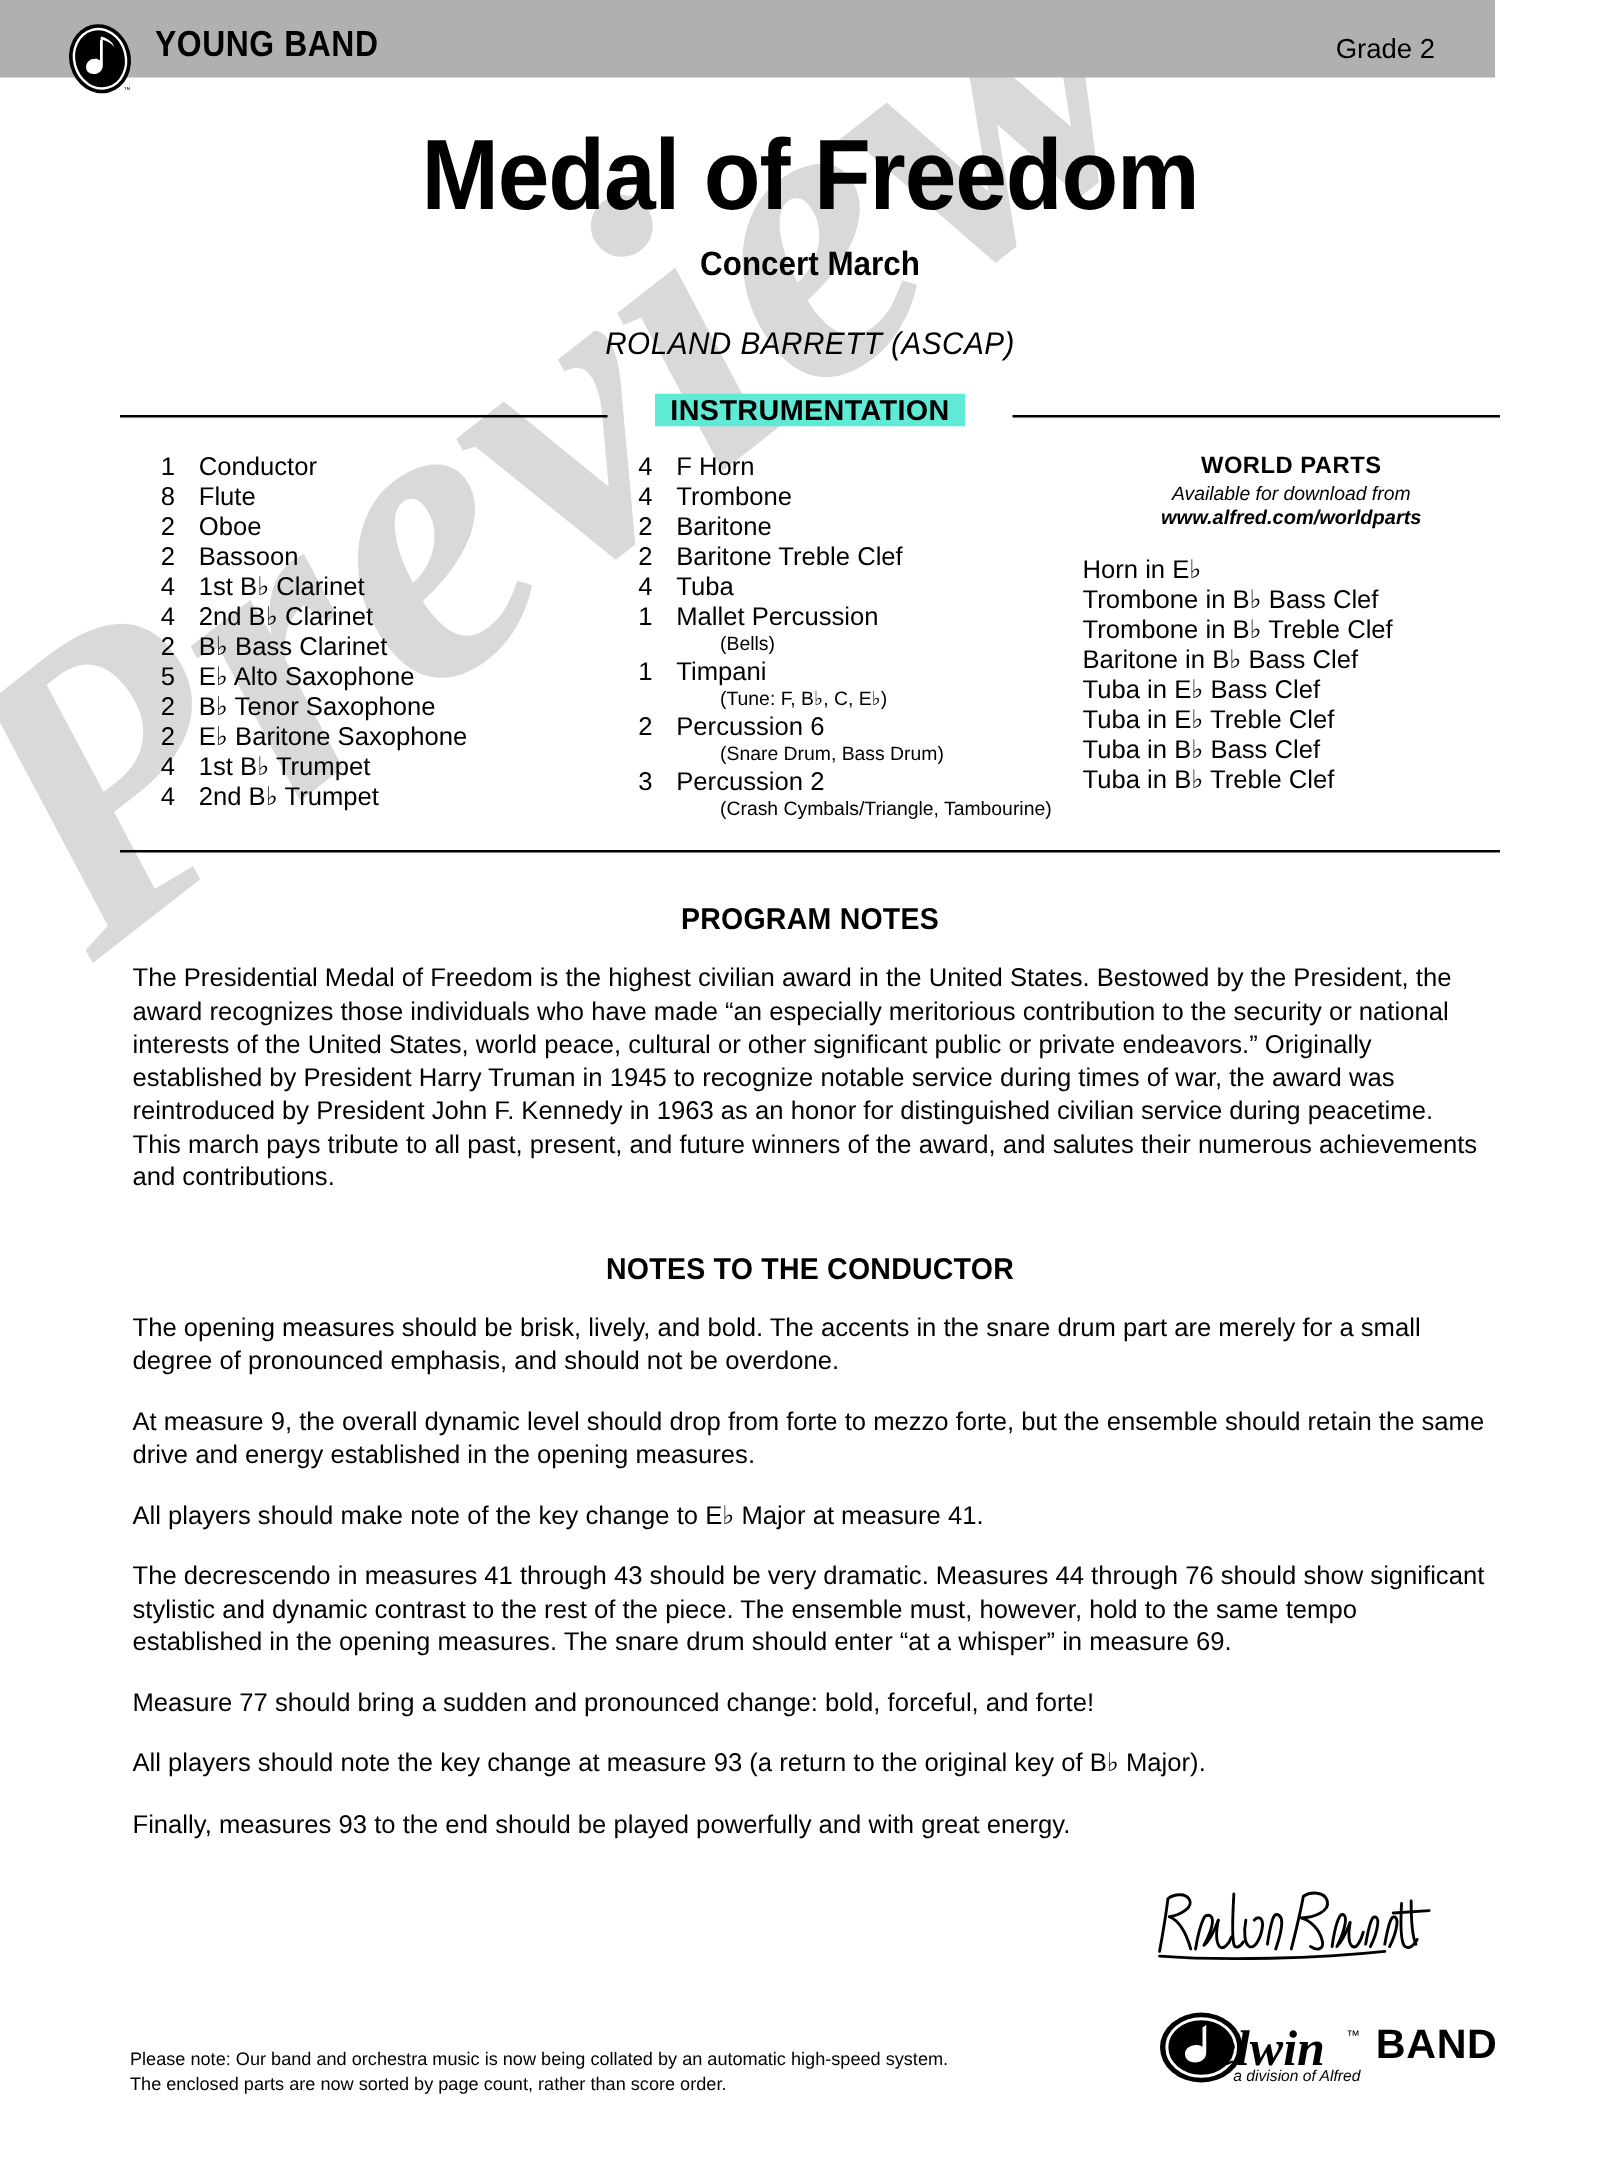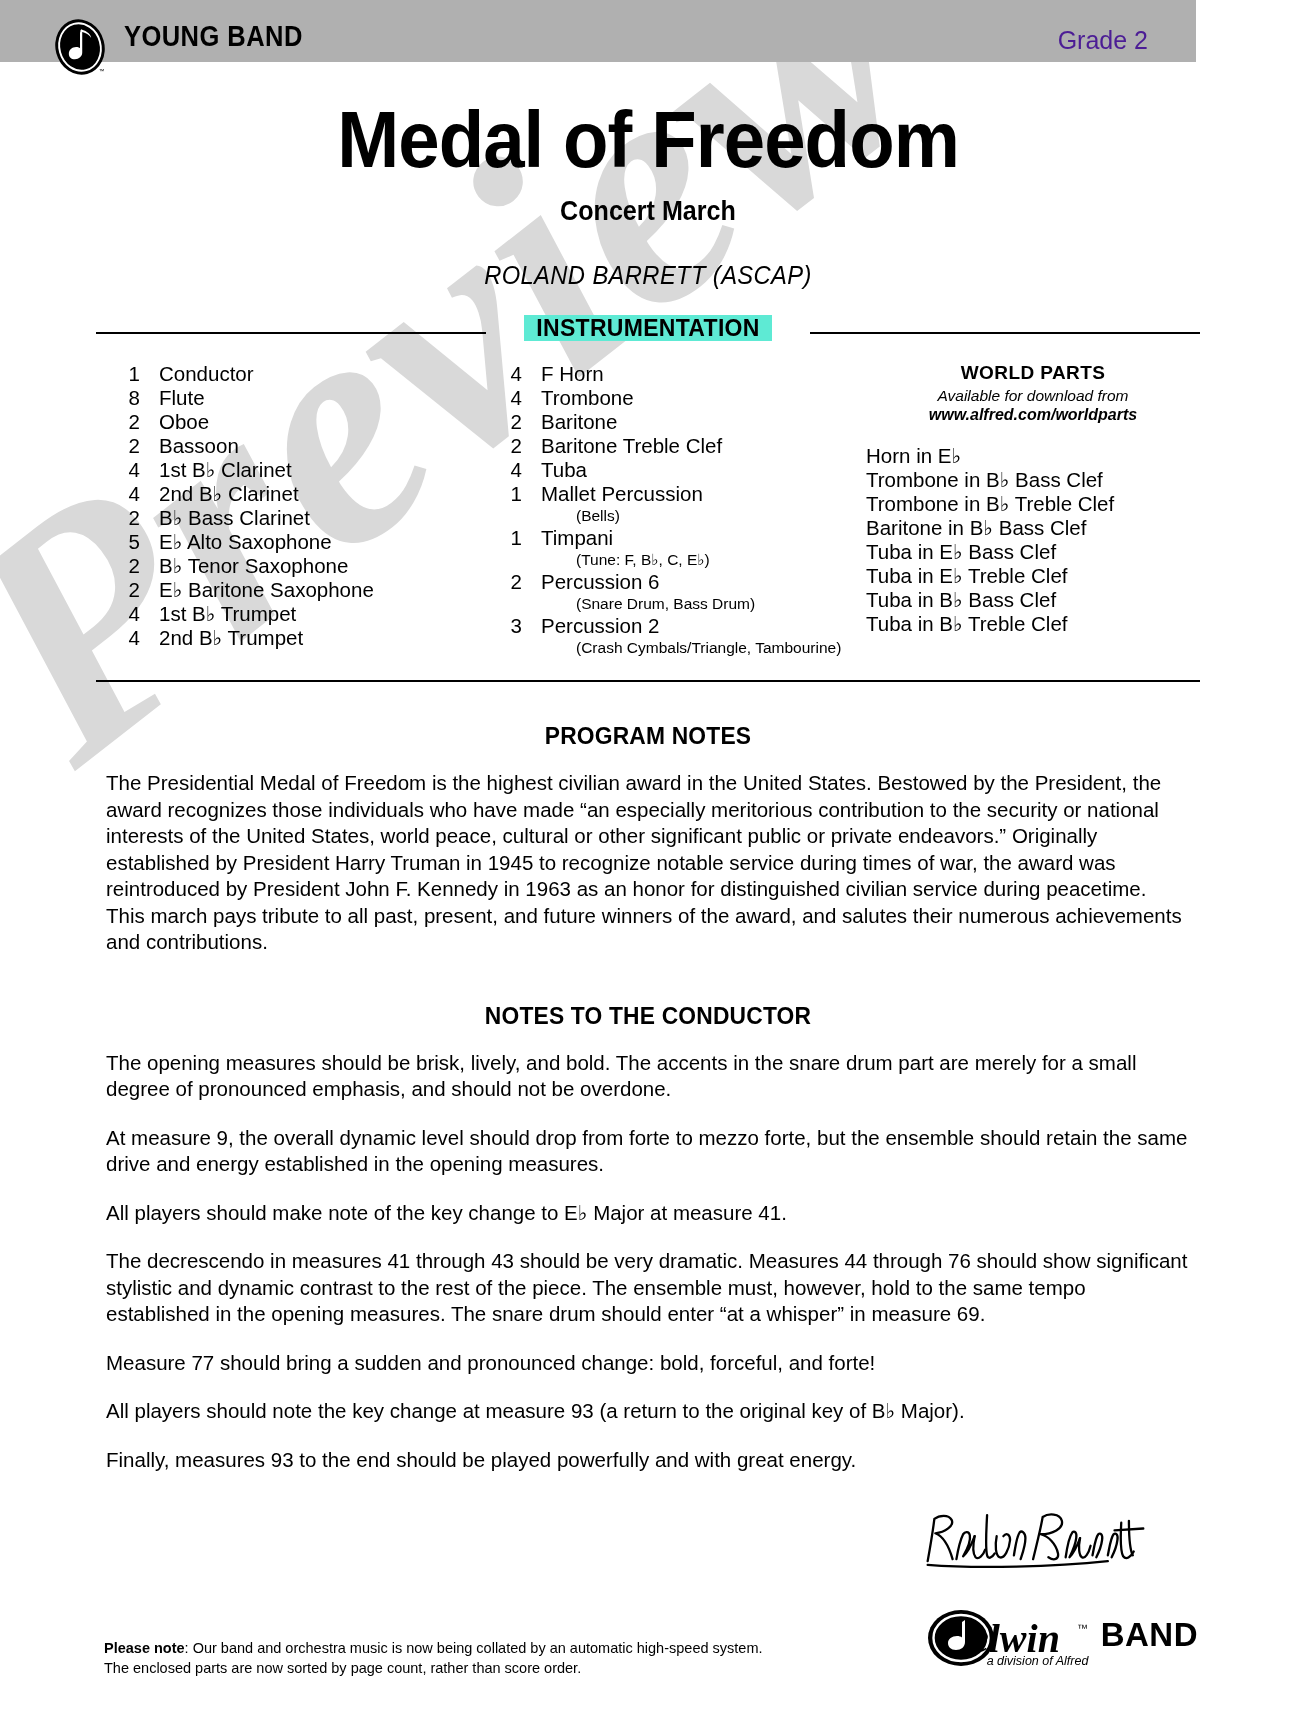--- a/index.html
+++ b/index.html
@@ -71,22 +71,22 @@
     font-size: 29px;
     letter-spacing: 0.5px;
     transform: scaleX(0.88);
     transform-origin: left center;
     color: #000;
   }
   .grade-label {
     position: absolute;
     right: 48px;
     top: 26px;
-    font-size: 25px;
-    color: #4c1d95;
+    font-size: 22px;
+    color: #000000;
     font-family: "Liberation Sans", sans-serif;
   }
 
   
   #title-block {
     position: absolute;
     left: 0;
     top: 100px;
     width: 1296px;
     text-align: center;
@@ -258,21 +258,21 @@
 
   
   #footer-note {
     position: absolute;
     left: 104px;
     top: 1638px;
     font-size: 14.5px;
     line-height: 20px;
     z-index: 2;
   }
-  #footer-note b { font-weight: bold; }
+  #footer-note b { font-weight: normal; }
 
   #belwin-logo {
     position: absolute;
     right: 98px;
     top: 1608px;
     z-index: 2;
     display: flex;
     align-items: center;
   }
   .belwin-mark {

